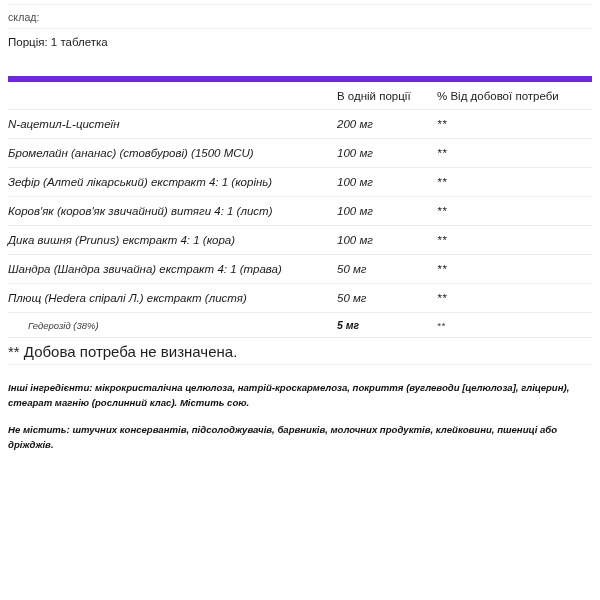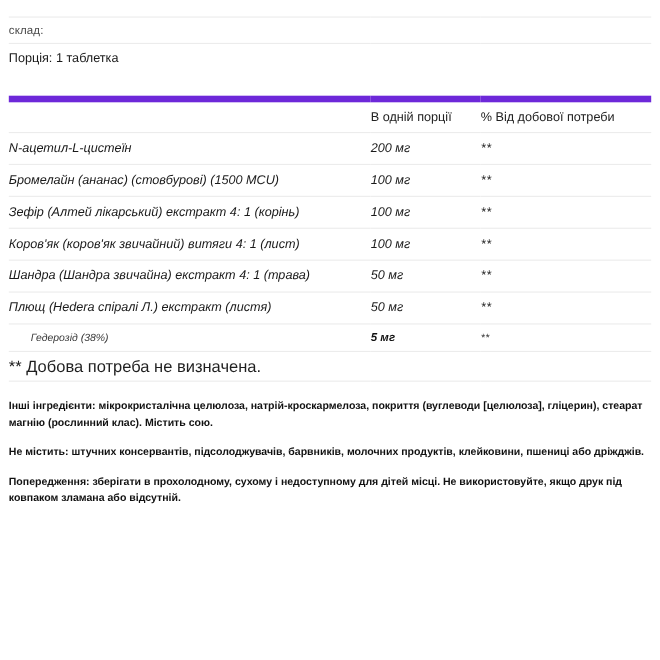--- a/index.html
+++ b/index.html
@@ -14,21 +14,21 @@
     font-family: "Liberation Sans", "DejaVu Sans", sans-serif;
     color: #1a1a1a;
     -webkit-font-smoothing: antialiased;
     overflow: hidden;
   }
 
   .page {
     width: 600px;
     height: 600px;
     box-sizing: border-box;
-    padding: 15px 8px;
+    padding: 4px 8px;
     display: block;
   }
 
   .facts-table {
     width: 100%;
     border-collapse: collapse;
     table-layout: fixed;
     margin: 0;
     padding: 0;
   }
@@ -110,20 +110,21 @@
   .note-bottom {
     border-top: 1px solid #ececec;
     height: 0;
     font-size: 0;
     line-height: 0;
   }
 
   
   .paras {
     padding-top: 16px;
+    font-style: italic;
   }
   .para {
     font-size: 9.6px;
     font-weight: bold;
     line-height: 1.55;
     color: #111111;
     margin: 0 0 12px 0;
     letter-spacing: -0.01px;
   }
   .para:last-child { margin-bottom: 0; }
@@ -176,20 +177,25 @@
         <td class="amount">100 мг</td>
         <td class="dv">**</td>
       </tr>
 
       <tr class="ing-row">
         <td class="name">Коров'як (коров'як звичайний) витяги 4: 1 (лист)</td>
         <td class="amount">100 мг</td>
         <td class="dv">**</td>
       </tr>
 
+      <tr class="ing-row">
+        <td class="name">Дика вишня (Prunus) екстракт 4: 1 (кора)</td>
+        <td class="amount">100 мг</td>
+        <td class="dv">**</td>
+      </tr>
 
       <tr class="ing-row">
         <td class="name">Шандра (Шандра звичайна) екстракт 4: 1 (трава)</td>
         <td class="amount">50 мг</td>
         <td class="dv">**</td>
       </tr>
 
       <tr class="ing-row">
         <td class="name">Плющ (Hedera спіралі Л.) екстракт (листя)</td>
         <td class="amount">50 мг</td>
@@ -209,16 +215,15 @@
       <tr>
         <td colspan="3" class="note-bottom"></td>
       </tr>
 
     </tbody>
   </table>
 
   <div class="paras">
     <p class="para">Інші інгредієнти: мікрокристалічна целюлоза, натрій-кроскармелоза, покриття (вуглеводи [целюлоза], гліцерин), стеарат магнію (рослинний клас). Містить сою.</p>
     <p class="para">Не містить: штучних консервантів, підсолоджувачів, барвників, молочних продуктів, клейковини, пшениці або дріжджів.</p>
-    <p class="para">Попередження: зберігати в прохолодному, сухому і недоступному для дітей місці. Не використовуйте, якщо друк під ковпаком зламана або відсутній.</p>
   </div>
 
 </div>
 
 </body></html>

